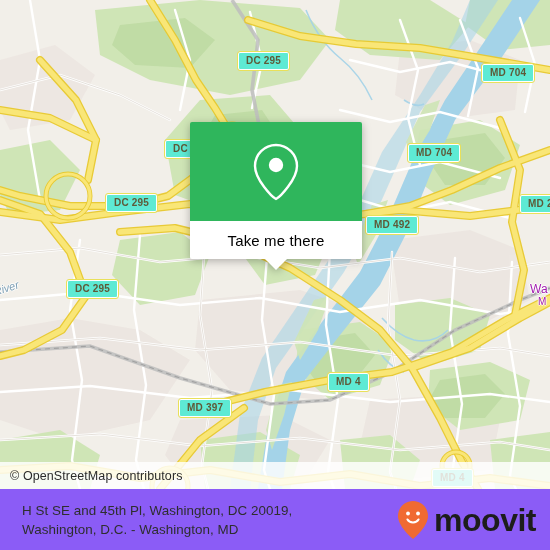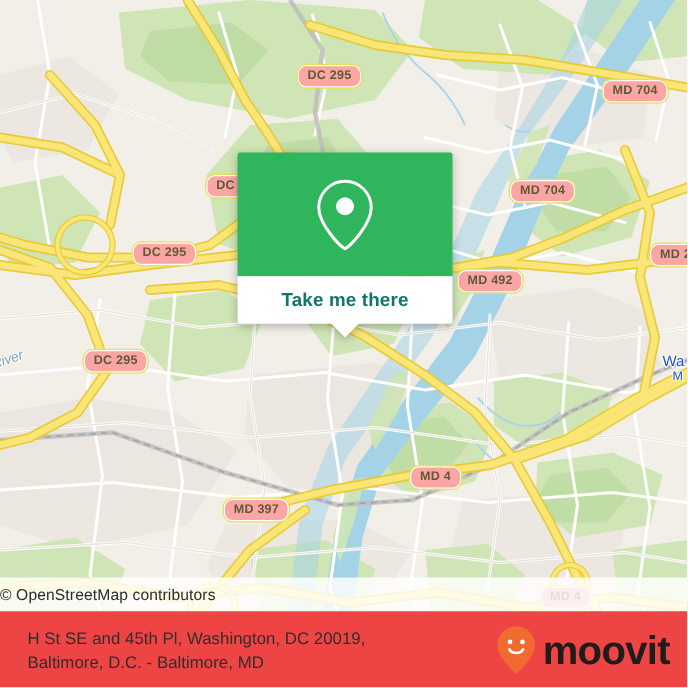--- a/index.html
+++ b/index.html
@@ -26,24 +26,24 @@
     width: 550px;
     height: 489px;
     overflow: hidden;
     background: #f2efe9;
   }
   #map svg { display: block; }
 
   
   .shield {
     position: absolute;
-    background: #fca5a5;
+    background: #5eead4;
     border: 1px solid #ffffff;
     outline: 1px solid #e9e05a;
-    border-radius: 7px;
+    border-radius: 2px;
     color: #5e5a38;
     font-family: "Liberation Sans", sans-serif;
     font-size: 10px;
     font-weight: bold;
     letter-spacing: 0.2px;
     padding: 2px 7px 3px 7px;
     line-height: 11px;
     white-space: nowrap;
     box-sizing: border-box;
     text-align: center;
@@ -59,35 +59,36 @@
     text-shadow:
       1px 0 0 rgba(255,255,255,.85), -1px 0 0 rgba(255,255,255,.85),
       0 1px 0 rgba(255,255,255,.85), 0 -1px 0 rgba(255,255,255,.85);
   }
   .maplabel.river {
     color: #7d9fb5;
     font-style: italic;
     font-size: 11px;
   }
   .maplabel.place {
-    color: #1d4ed8;
+    color: #a21caf;
     font-size: 12px;
   }
 
   
   #attribution {
     position: absolute;
     left: 0;
     top: 462px;
     height: 27px;
     width: 100%;
     display: flex;
     align-items: center;
     background: rgba(255,255,255,0.82);
     box-sizing: border-box;
+    padding-left: 10px;
     font-size: 12.5px;
     color: #2b2b2b;
     letter-spacing: .1px;
   }
 
   
   #popup {
     position: absolute;
     left: 190px;
     top: 122px;
@@ -106,43 +107,42 @@
     height: 38px;
     background: #ffffff;
     border-radius: 0 0 2px 2px;
     display: flex;
     align-items: center;
     justify-content: center;
     position: relative;
   }
   #popup-label {
     font-size: 15px;
-    color: #0f766e;
+    color: #000000;
     letter-spacing: .15px;
-    font-weight: bold;
   }
   #popup-tail {
     position: absolute;
     left: 50%;
     bottom: -11px;
     margin-left: -12px;
     width: 0; height: 0;
     border-left: 12px solid transparent;
     border-right: 12px solid transparent;
     border-top: 12px solid #ffffff;
   }
 
   
   #footer {
     position: absolute;
     left: 0;
     top: 489px;
     width: 550px;
     height: 61px;
-    background: #ef4444;
+    background: #8b5cf6;
     box-sizing: border-box;
     display: flex;
     align-items: center;
     justify-content: space-between;
     padding: 0 14px 0 22px;
   }
   #footer-text {
     font-size: 13.4px;
     color: #2e2e2e;
     line-height: 19px;
@@ -357,21 +357,21 @@
     </div>
     <div id="popup-body">
       <span id="popup-label">Take me there</span>
       <div id="popup-tail"></div>
     </div>
   </div>
 
   <div id="footer">
     <div id="footer-text">
       <div>H St SE and 45th Pl, Washington, DC 20019,</div>
-      <div>Baltimore, D.C. - Baltimore, MD</div>
+      <div>Washington, D.C. - Washington, MD</div>
     </div>
     <div id="brand">
       <svg width="32" height="40" viewBox="0 0 32 40">
         <path d="M16 1 C7.7 1 1 7.7 1 16 C1 26 13.5 37 16 39 C18.5 37 31 26 31 16 C31 7.7 24.3 1 16 1 Z" fill="#f06a32"></path>
         <circle cx="11" cy="13.5" r="1.9" fill="#ffffff"></circle>
         <circle cx="21" cy="13.5" r="1.9" fill="#ffffff"></circle>
         <path d="M10.5 19.5 C12.6 23.4 19.4 23.4 21.5 19.5" fill="none" stroke="#ffffff" stroke-width="2.1" stroke-linecap="round"></path>
       </svg>
       <span id="brand-word">moovit</span>
     </div>

